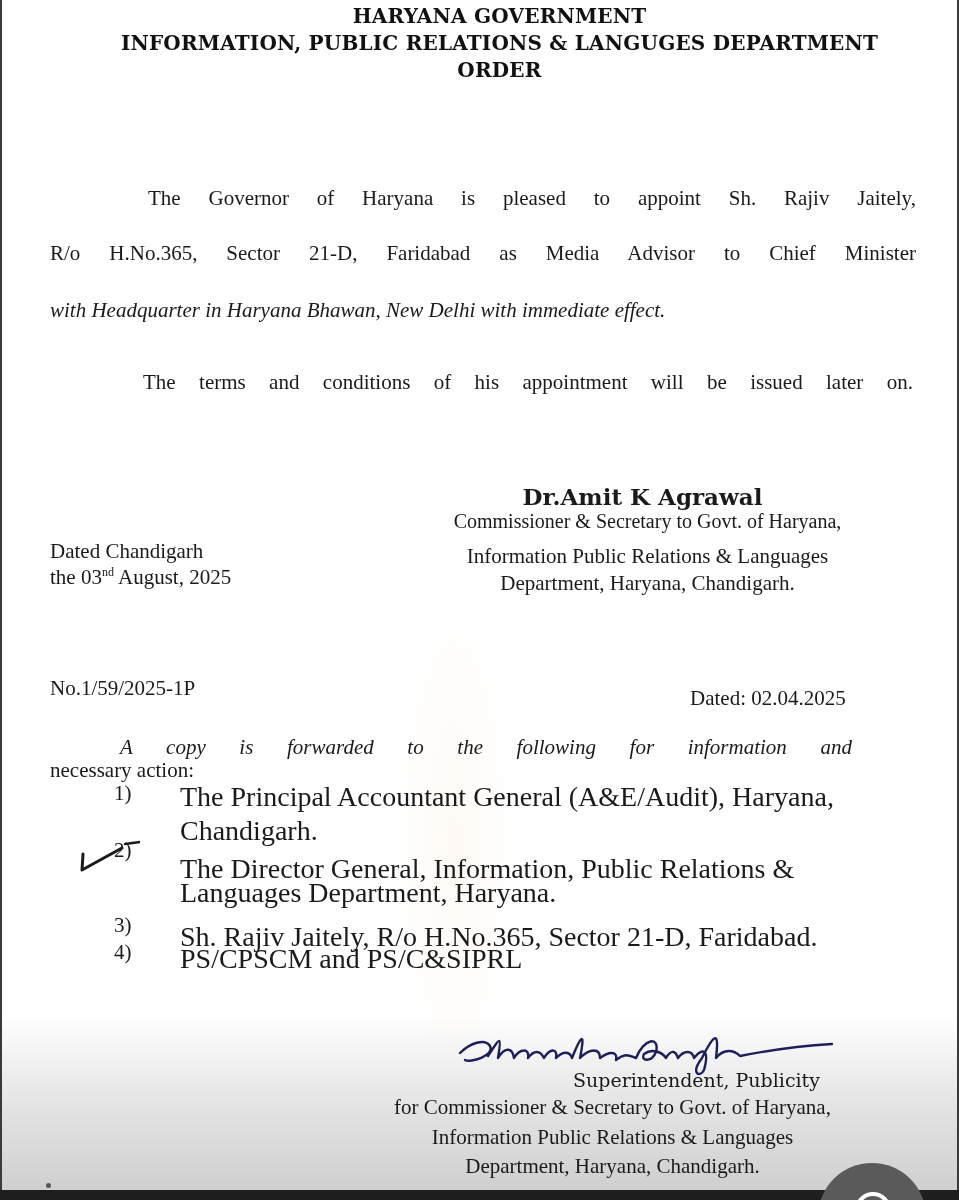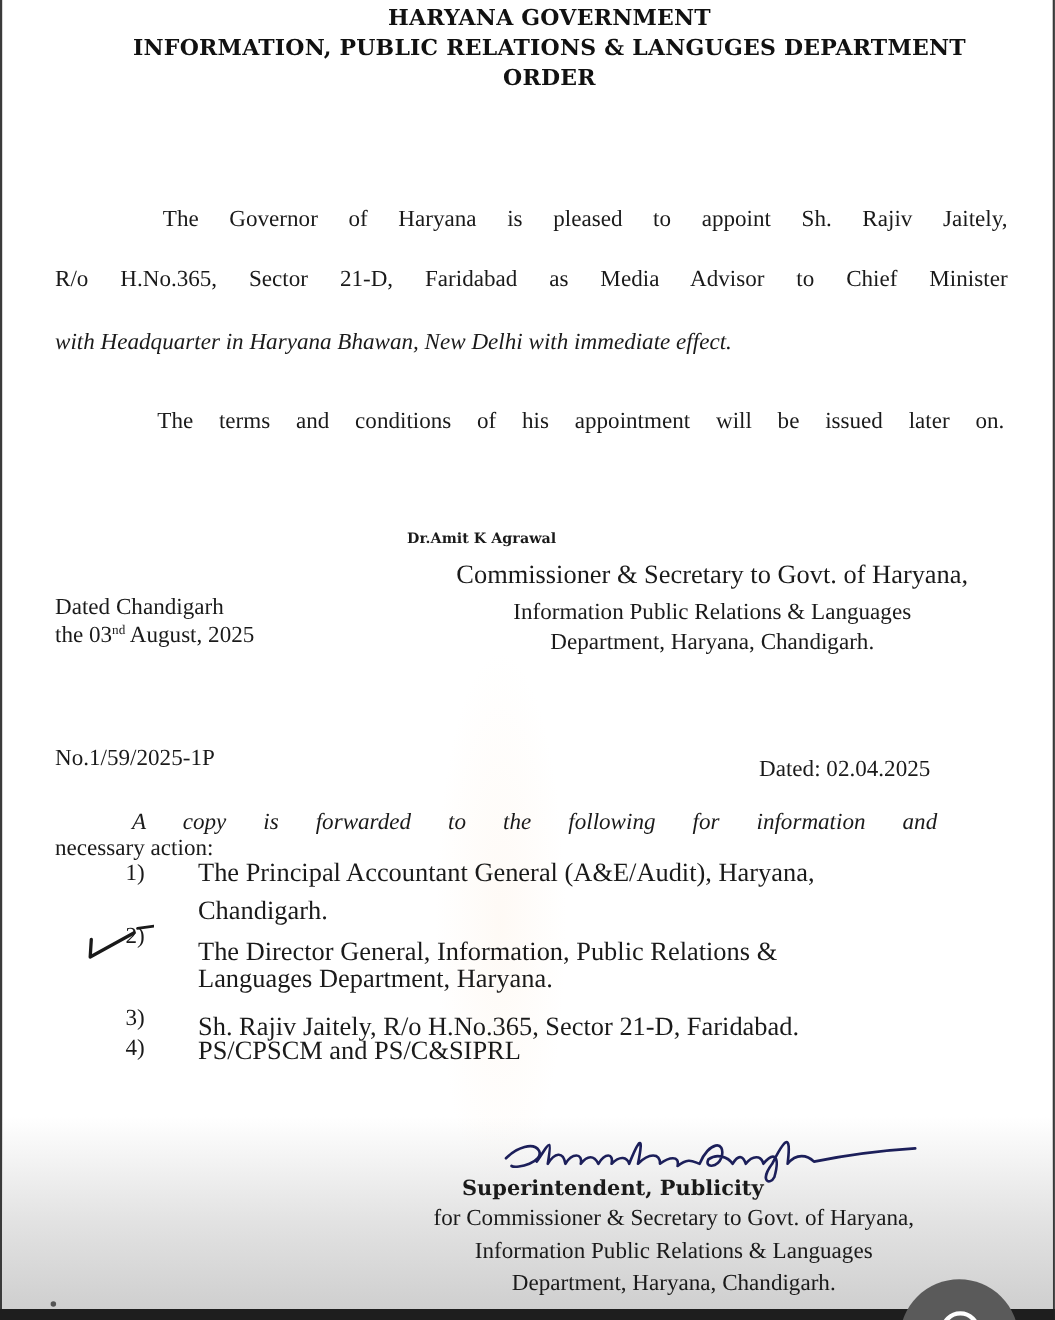--- a/index.html
+++ b/index.html
@@ -44,44 +44,44 @@
 
     .p1l1 { left: 148px; top: 158px; width: 768px; }
     .p1l2 { left: 50px; top: 213px; width: 866px; }
     .p1l3 { left: 50px; top: 270px; font-style: italic; }
     .p2 { left: 143px; top: 342px; width: 770px; }
 
     .dated-city { left: 50px; top: 511px; }
     .dated-date { left: 50px; top: 537px; }
     .sup { font-size: 12px; vertical-align: super; line-height: 0; }
 
-    .sig-name { position: absolute; left: 370px; width: 545px; top: 483px; font-family: "DejaVu Serif", serif; font-weight: bold; font-size: 13px; }
-    .sig-l1 { position: absolute; left: 360px; width: 575px; top: 510px; text-align: center; font-size: 24px; }
+    .sig-name { position: absolute; left: 370px; width: 545px; top: 483px; text-align: center; font-family: "DejaVu Serif", serif; font-weight: bold; font-size: 23px; }
+    .sig-l1 { position: absolute; left: 360px; width: 575px; top: 510px; text-align: center; font-size: 20px; }
     .sig-l2 { position: absolute; left: 360px; width: 575px; top: 544px; text-align: center; font-size: 21px; }
     .sig-l3 { position: absolute; left: 360px; width: 575px; top: 571px; text-align: center; font-size: 21px; }
 
     .ref-no { left: 50px; top: 648px; }
     .ref-date { left: 690px; top: 658px; }
     .fwd-l1 { left: 120px; top: 707px; width: 732px; font-style: italic; }
     .fwd-l2 { left: 50px; top: 730px; }
 
     .li-num { position: absolute; font-size: 21px; left: 114px; }
-    .li-text { position: absolute; font-size: 24px; left: 180px; white-space: nowrap; }
+    .li-text { position: absolute; font-size: 28px; left: 180px; white-space: nowrap; }
     .li1a { top: 781px; width: 672px; }
     .li1b { top: 815px; }
     .li2a { top: 853px; width: 672px; }
     .li2b { top: 877px; }
     .li3 { top: 921px; text-align: right; }
     .li4 { top: 943px; }
     .n1 { top: 781px; } .n2 { top: 838px; } .n3 { top: 913px; } .n4 { top: 940px; }
 
     .tick-mark { position: absolute; left: 80px; top: 838px; width: 60px; height: 40px; }
 
     .signature { position: absolute; left: 440px; top: 1018px; width: 400px; height: 60px; }
-    .sup-title { position: absolute; left: 420px; width: 400px; top: 1069px; text-align: left; font-family: "DejaVu Serif", serif; font-weight: bold; font-size: 19px; }
+    .sup-title { position: absolute; left: 420px; width: 400px; top: 1069px; text-align: right; font-family: "DejaVu Serif", serif; font-weight: normal; font-size: 19px; }
     .for-l1 { position: absolute; left: 310px; width: 605px; top: 1095px; text-align: center; font-size: 21px; }
     .for-l2 { position: absolute; left: 310px; width: 605px; top: 1125px; text-align: center; font-size: 21px; }
     .for-l3 { position: absolute; left: 310px; width: 605px; top: 1154px; text-align: center; font-size: 21px; }
   </style>
 </head>
 <body>
 
 <div class="frame-left"></div>
 <div class="frame-right"></div>
 <div class="watermark"></div>

